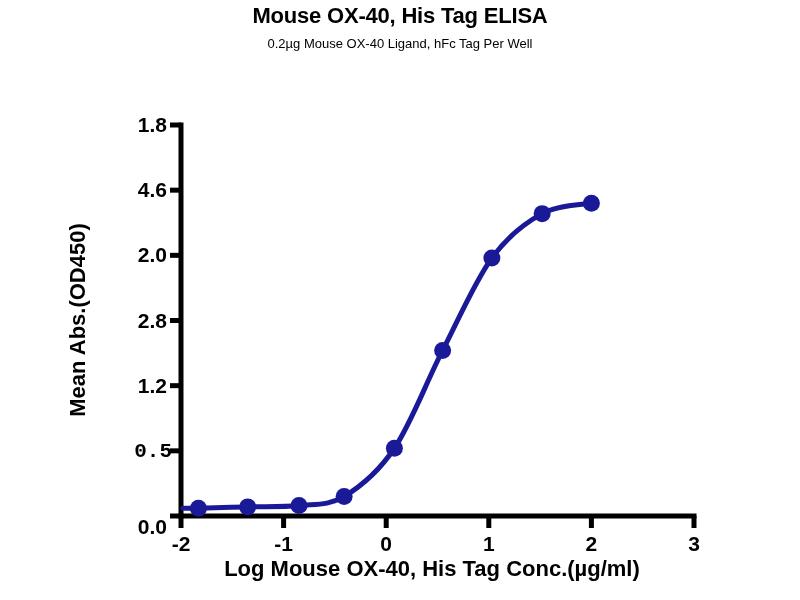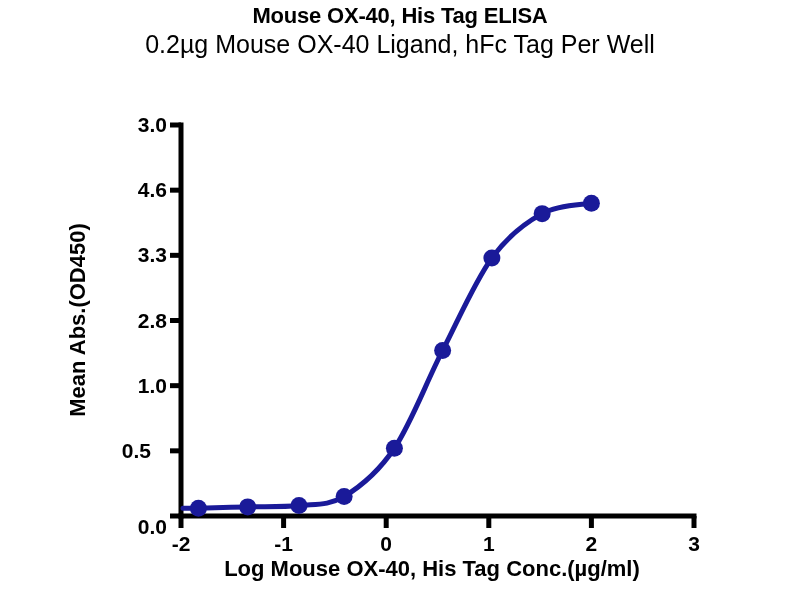--- a/index.html
+++ b/index.html
@@ -33,21 +33,21 @@
     text-align: center;
   }
   #chart-title {
     font-size: 22px;
     font-weight: bold;
     letter-spacing: -0.2px;
     line-height: 28px;
     white-space: nowrap;
   }
   #chart-subtitle {
-    font-size: 25px;
+    font-size: 13px;
     font-weight: normal;
     line-height: 26px;
     white-space: nowrap;
     margin-top: 1px;
   }
 
   
   #plot-area {
     position: absolute;
     left: 0;
@@ -143,26 +143,26 @@
             <circle cx="491.88" cy="257.94" r="8.5" fill="#1A1A99"></circle>
             <circle cx="542.15" cy="213.63" r="8.5" fill="#1A1A99"></circle>
             <circle cx="591.40" cy="203.20" r="8.5" fill="#1A1A99"></circle>
           </g>
       </g>
     </svg>
   </div>
 
   <div id="tick-labels">
       <div class="tick-label ytick-label" style="left: 105px; width: 62px; top: 527px;">0.0</div>
-      <div class="tick-label ytick-label" style="left: 89px; width: 62px; top: 450.833px;">0.5</div>
-      <div class="tick-label ytick-label" style="left: 105px; width: 62px; top: 385.667px;">1.0</div>
+      <div class="tick-label ytick-label" style="left: 110px; width: 62px; top: 450.833px; font-family: Liberation Mono, monospace;">0.5</div>
+      <div class="tick-label ytick-label" style="left: 105px; width: 62px; top: 385.667px;">1.2</div>
       <div class="tick-label ytick-label" style="left: 105px; width: 62px; top: 320.5px;">2.8</div>
-      <div class="tick-label ytick-label" style="left: 105px; width: 62px; top: 255.333px;">3.3</div>
+      <div class="tick-label ytick-label" style="left: 105px; width: 62px; top: 255.333px;">2.0</div>
       <div class="tick-label ytick-label" style="left: 105px; width: 62px; top: 190.167px;">4.6</div>
-      <div class="tick-label ytick-label" style="left: 105px; width: 62px; top: 125px;">3.0</div>
+      <div class="tick-label ytick-label" style="left: 105px; width: 62px; top: 125px;">1.8</div>
       <div class="tick-label xtick-label" style="left: 181px; top: 532px;">-2</div>
       <div class="tick-label xtick-label" style="left: 283.6px; top: 532px;">-1</div>
       <div class="tick-label xtick-label" style="left: 386.2px; top: 532px;">0</div>
       <div class="tick-label xtick-label" style="left: 488.8px; top: 532px;">1</div>
       <div class="tick-label xtick-label" style="left: 591.4px; top: 532px;">2</div>
       <div class="tick-label xtick-label" style="left: 694px; top: 532px;">3</div>
     </div>
 
   <div id="y-axis-title">Mean Abs.(OD450)</div>
 

